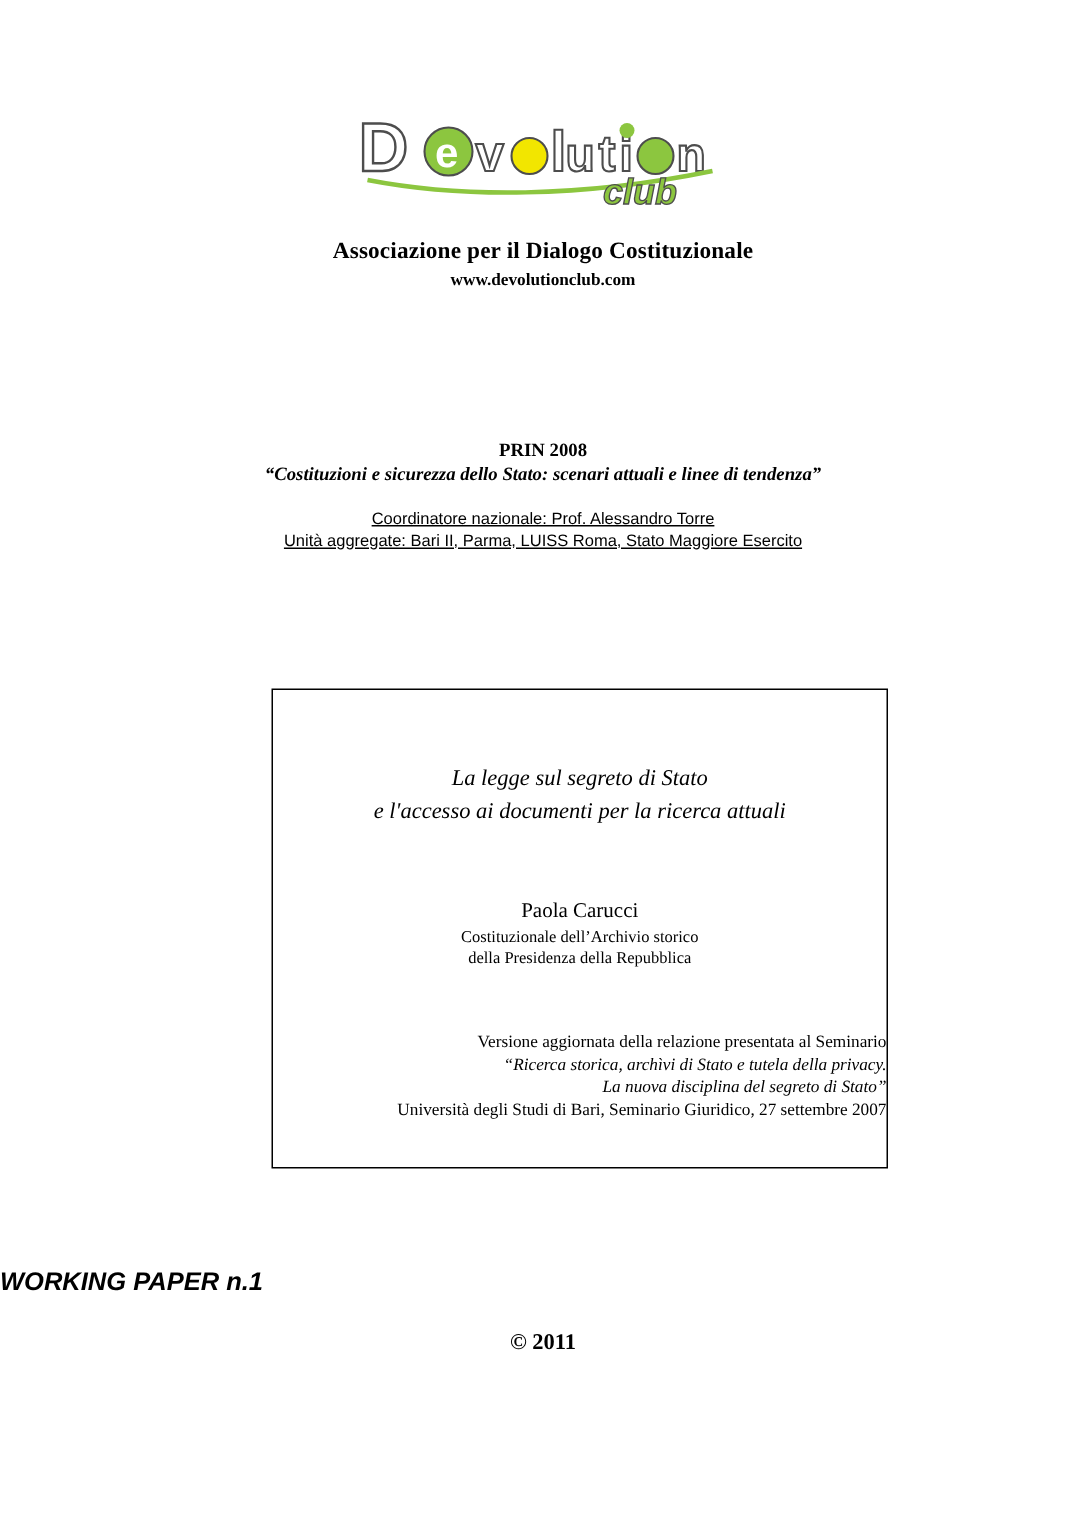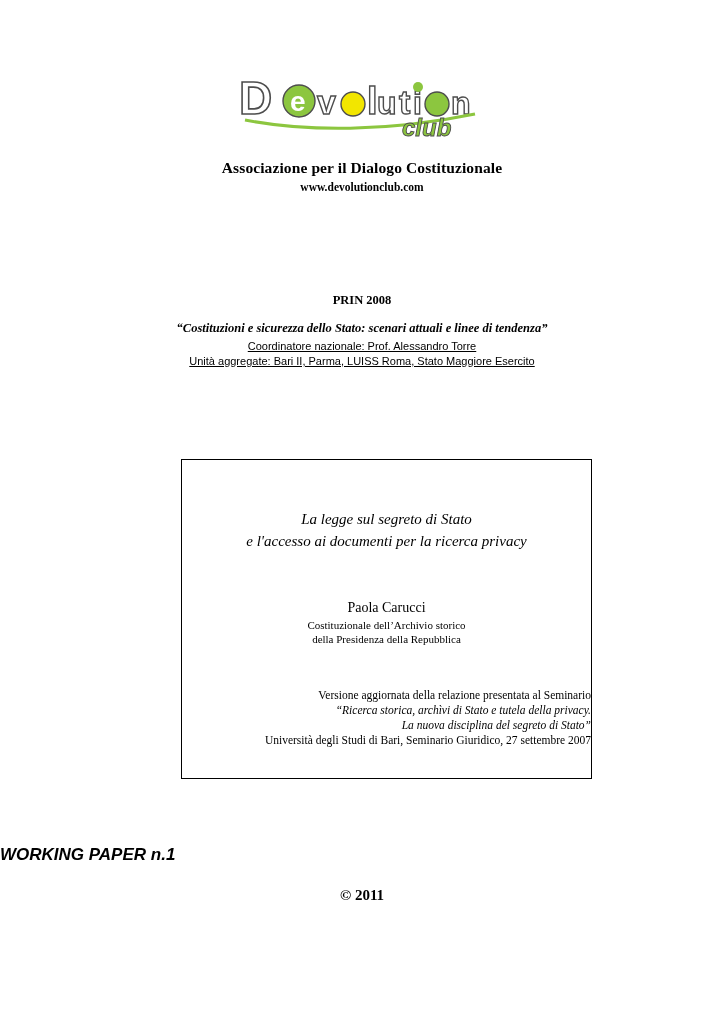--- a/index.html
+++ b/index.html
@@ -77,21 +77,21 @@
     line-height: 16px;
     color: #000;
   }
   .prin-title {
     font-weight: bold;
     font-style: italic;
     font-size: 12.5px;
     line-height: 16px;
     color: #000;
     width: 480px;
-    margin: 12px auto;
+    margin: 0 auto;
   }
   .coord-block {
     position: absolute;
     top: 339px;
     left: 0;
     width: 100%;
     text-align: center;
     font-family: "Liberation Sans", sans-serif;
     font-size: 11px;
     line-height: 14.5px;
@@ -229,21 +229,21 @@
   </div>
 
   <div class="coord-block">
     <div>Coordinatore nazionale: Prof. Alessandro Torre</div>
     <div>Unità aggregate: Bari II, Parma, LUISS Roma, Stato Maggiore Esercito</div>
   </div>
 
   <div class="box">
     <div class="box-title">
       <div>La legge sul segreto di Stato</div>
-      <div>e l'accesso ai documenti per la ricerca privacy</div>
+      <div>e l'accesso ai documenti per la ricerca attuali</div>
     </div>
     <div class="author">Paola Carucci</div>
     <div class="affil">
       <div>Costituzionale dell’Archivio storico</div>
       <div>della Presidenza della Repubblica</div>
     </div>
     <div class="note">
       <div>Versione aggiornata della relazione presentata al Seminario</div>
       <div class="it">“Ricerca storica, archìvi di Stato e tutela della privacy.</div>
       <div class="it">La nuova disciplina del segreto di Stato”</div>

